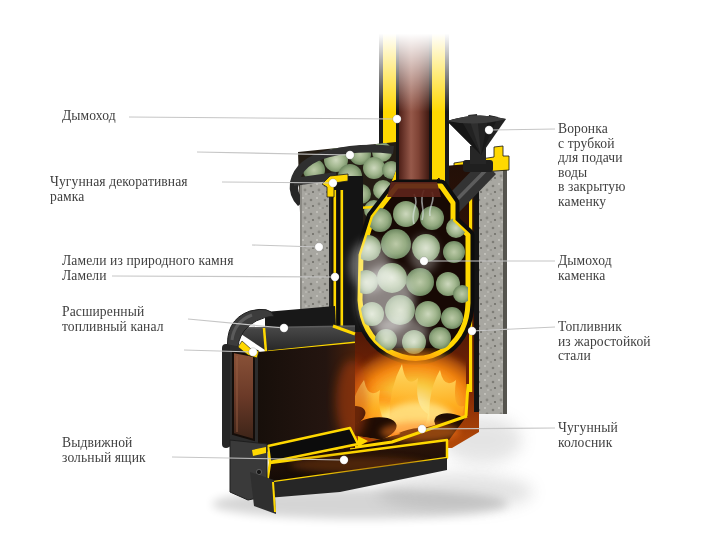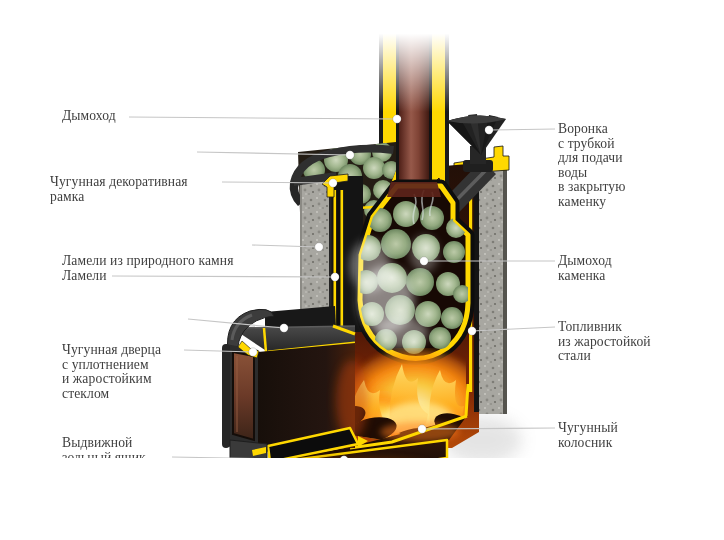--- a/index.html
+++ b/index.html
@@ -1,17 +1,17 @@
 <!DOCTYPE html>
 <html><head>
 <meta charset="utf-8">
 <style>
   html,body{margin:0;padding:0;background:#fff;}
   .stage{
-    position:relative;width:724px;height:458px;background:#ffffff;overflow:hidden;
+    position:relative;width:724px;height:540px;background:#ffffff;overflow:hidden;
     font-family:"Liberation Serif","DejaVu Serif",serif;
   }
   .stage svg{position:absolute;left:0;top:0;}
   .callout{
     position:absolute;
     font-size:13.6px;line-height:14.6px;color:#3f3f3f;
     white-space:pre-line;letter-spacing:.1px;
   }
   .callout.right{width:120px;font-family:Liberation Serif, serif;}
 </style>
@@ -319,24 +319,22 @@
     <circle cx="472" cy="331" r="4.2"></circle>
     <circle cx="422" cy="429" r="4.2"></circle>
   </g>
 </svg>
 
   <div class="callout" style="left:62px;top:109px">Дымоход</div>
   <div class="callout" style="left:50px;top:175px">Чугунная декоративная
 рамка</div>
   <div class="callout" style="left:62px;top:254px">Ламели из природного камня</div>
   <div class="callout" style="left:62px;top:269px">Ламели</div>
-  <div class="callout" style="left:62px;top:343px">Чугунная дверца
-с уплотнением
-и жаростойким
-стеклом</div>
+  <div class="callout" style="left:62px;top:305px">Расширенный
+топливный канал</div>
   <div class="callout" style="left:62px;top:436px">Выдвижной
 зольный ящик</div>
 
   <div class="callout right" style="left:558px;top:122px">Воронка
 с трубкой
 для подачи
 воды
 в закрытую
 каменку</div>
   <div class="callout right" style="left:558px;top:254px">Дымоход

